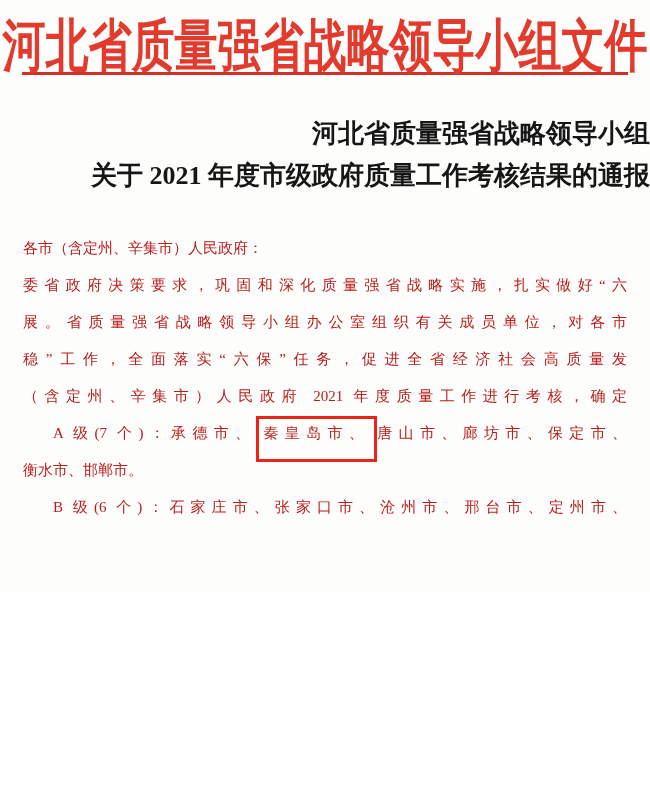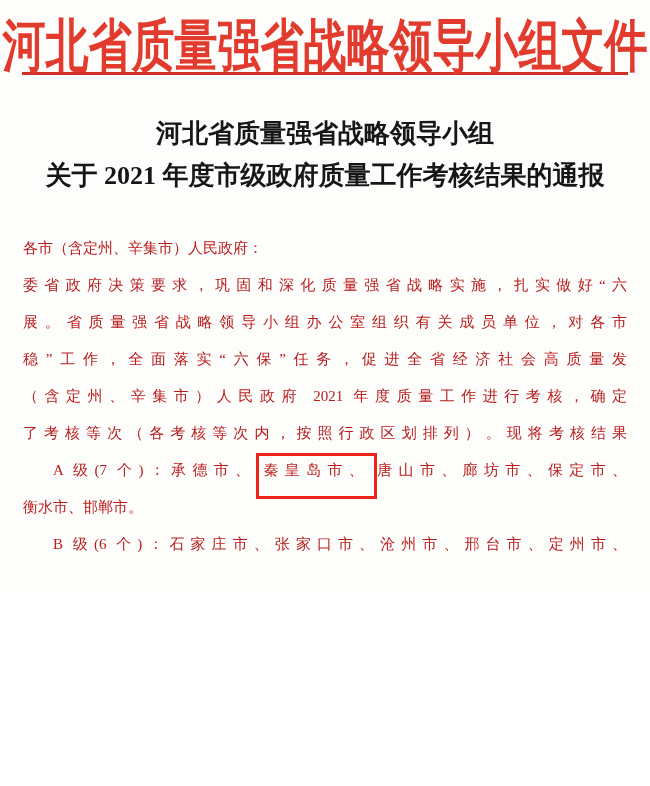--- a/index.html
+++ b/index.html
@@ -35,21 +35,21 @@
     color: #2f2f2f;
   }
   .red-line {
     width: 606px;
     height: 3px;
     margin: 11px auto 0 auto;
     background: var(--divider-red, #cf3126);
   }
   .doc-title {
     margin-top: 38px;
-    text-align: center;
+    text-align: right;
     font-size: 26px;
     font-weight: bold;
     line-height: 42px;
     color: #161616;
   }
   .body-text {
     margin: 33px 23px 0 23px;
     font-size: 15px;
     line-height: 37px;
     color: #b91c1c;
@@ -82,21 +82,20 @@
   </div>
 
   <div class="body-text">
 
     <div class="line">各市（含定州、辛集市）人民政府：</div>
 
     <div class="line jl">委省政府决策要求，巩固和深化质量强省战略实施，扎实做好“六</div>
     <div class="line jl">展。省质量强省战略领导小组办公室组织有关成员单位，对各市</div>
     <div class="line jl">稳”工作，全面落实“六保”任务，促进全省经济社会高质量发</div>
     <div class="line jl">（含定州、辛集市）人民政府 2021 年度质量工作进行考核，确定</div>
-    <div class="line jl">了考核等次（各考核等次内，按照行政区划排列）。现将考核结果</div>
 
     <div class="line jl ind"><span>A 级(7 个)：承德市、</span><span class="hl-box">秦皇岛市、</span><span>唐山市、廊坊市、保定市、</span></div>
 
     <div class="line">衡水市、邯郸市。</div>
 
     <div class="line jl ind">B 级(6 个)：石家庄市、张家口市、沧州市、邢台市、定州市、</div>
 
   </div>
 
 </div>

